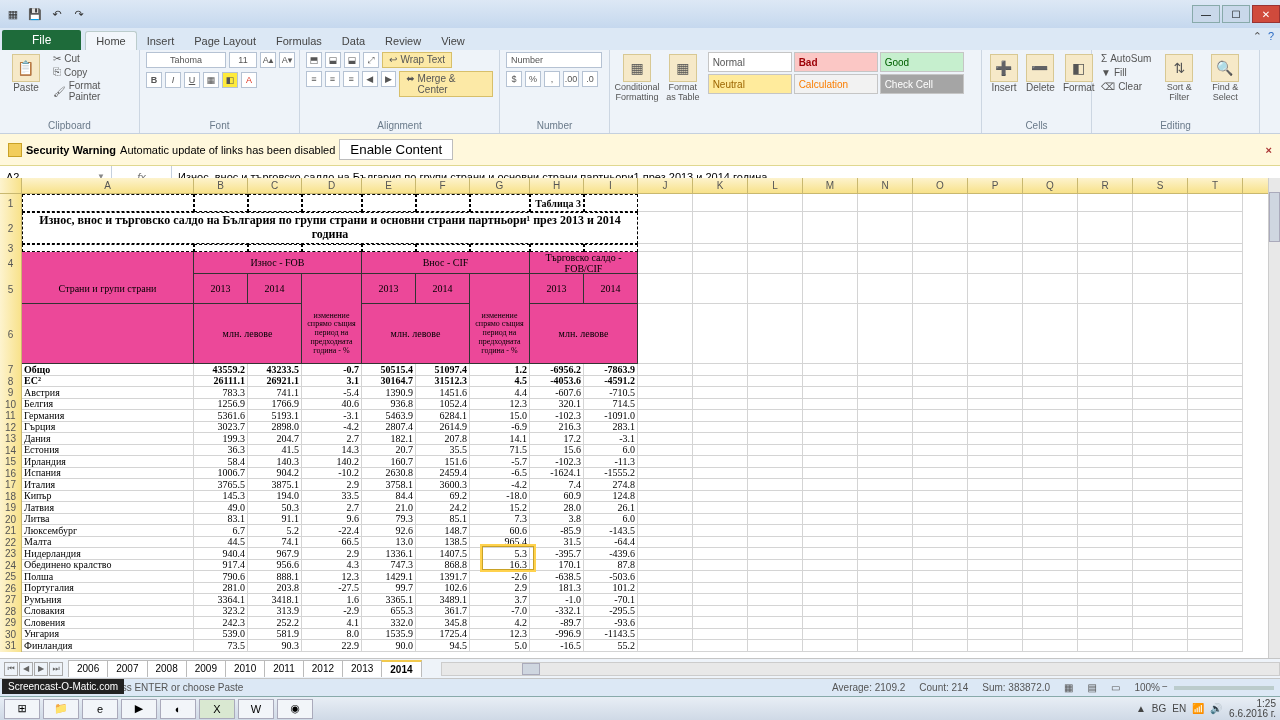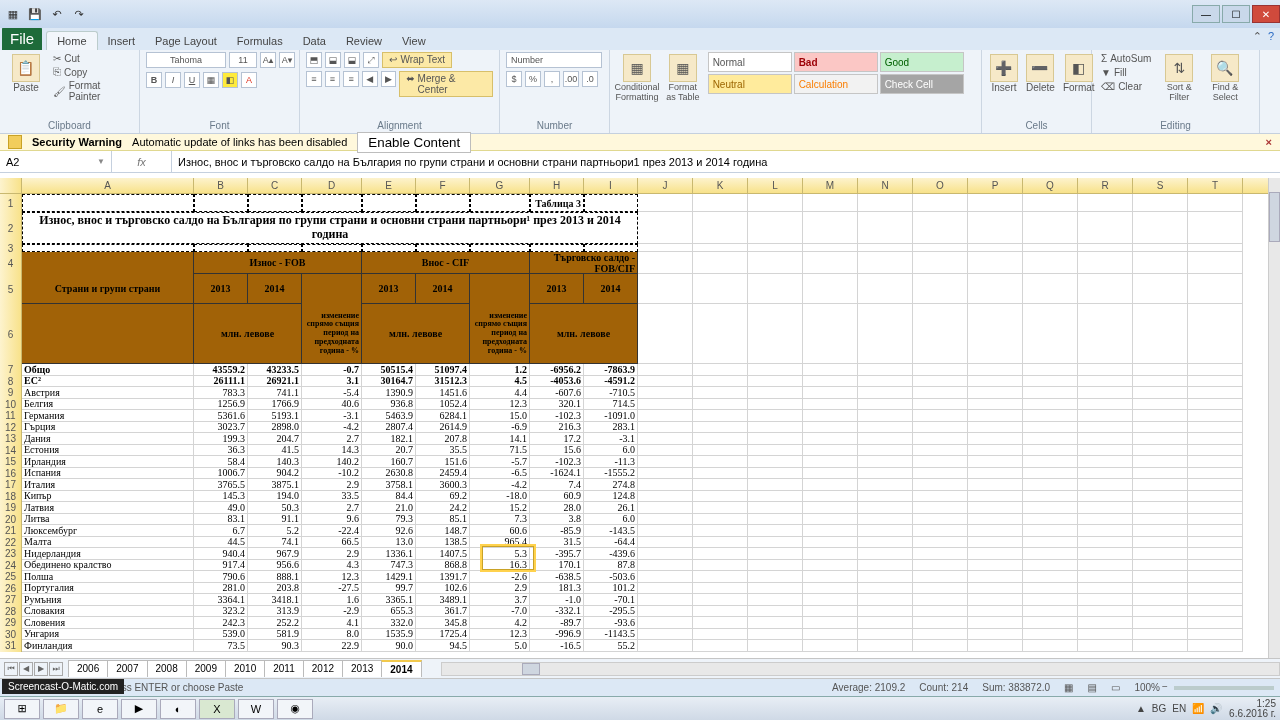--- a/index.html
+++ b/index.html
@@ -10,21 +10,21 @@
 .titlebar .qat { display:flex; gap:4px; align-items:center; }
 .titlebar .qat span { width:18px; height:18px; display:flex; align-items:center; justify-content:center; font-size:11px; color:#333; }
 .titlebar .title { position:absolute; left:50%; transform:translateX(-50%); color:#555; font-size:12px; }
 .titlebar .winbtns { position:absolute; right:0; display:flex; }
 .titlebar .winbtns div { width:28px; height:18px; display:flex; align-items:center; justify-content:center; font-size:10px; margin-left:2px; }
 .titlebar .winbtns .min,.titlebar .winbtns .max { background:#c9d8ea; border:1px solid #8aa; }
 .titlebar .winbtns .close { background:#d04a3c; color:#fff; border:1px solid #933; }
 
 
 .tabs { height:22px; background:#dce8f5; display:flex; align-items:flex-end; padding-left:2px; }
-.tabs .file { background:#1e6b3a; color:#fff; padding:3px 8px; font-size:15px; border-radius:2px 2px 0 0; margin-right:4px; }
+.tabs .file { background:#1e6b3a; color:#fff; padding:3px 30px; font-size:12px; border-radius:2px 2px 0 0; margin-right:4px; }
 .tabs .tab { padding:3px 10px; color:#444; }
 .tabs .tab.active { background:#f2f6fb; border:1px solid #bcc; border-bottom:none; border-radius:3px 3px 0 0; }
 .tabs .help { position:absolute; right:6px; top:30px; display:flex; gap:6px; color:#555; }
 .tabs .help span { font-size:11px; }
 
 
 .ribbon { height:84px; background:#eef3f9; border-bottom:1px solid #c5d0de; display:flex; }
 .group { border-right:1px solid #ccd6e2; padding:2px 6px; display:flex; flex-direction:column; justify-content:space-between; font-size:10px; color:#555; position:relative; }
 .group .glabel { text-align:center; color:#6a7a8a; font-size:10px; padding-top:2px; }
 .group .body { display:flex; gap:4px; align-items:flex-start; flex:1; }
@@ -33,41 +33,41 @@
 .btn-sm { display:flex; align-items:center; gap:3px; padding:1px 3px; }
 .icon-box { width:16px; height:16px; display:inline-flex; align-items:center; justify-content:center; border:1px solid #b5c2d3; background:#fff; font-size:9px; }
 
 
 .styles-box { display:flex; flex-wrap:wrap; width:270px; gap:2px; }
 .style-cell { width:84px; height:20px; border:1px solid #c5c5c5; display:flex; align-items:center; padding-left:4px; font-size:10px; }
 .s-normal{background:#fff;} .s-bad{background:#fbc7c5;color:#9c0006;font-weight:bold;} .s-good{background:#c6efce;color:#006100;}
 .s-neutral{background:#ffeb9c;color:#9c6500;} .s-calc{background:#f2f2f2;color:#fa7d00;} .s-check{background:#a5a5a5;color:#fff;}
 
 
-.secbar { height:17px; background:#fff8dc; border-bottom:1px solid #e0d890; display:flex; align-items:center; padding:0 8px; gap:10px; font-size:11px; }
+.secbar { height:32px; background:#fff8dc; border-bottom:1px solid #e0d890; display:flex; align-items:center; padding:0 8px; gap:4px; font-size:11px; }
 .secbar .shield { width:14px; height:14px; background:#f2cd5c; border:1px solid #c9a227; }
 .secbar .enable { background:#fff; border:1px solid #bdbdbd; padding:2px 10px; }
 .secbar .x { margin-left:auto; color:#a33; font-weight:bold; }
 
 
 .fbar { height:22px; display:flex; border-bottom:1px solid #c5d0de; }
 .namebox { width:112px; border-right:1px solid #c5d0de; padding:2px 6px; display:flex; align-items:center; justify-content:space-between; }
 .namebox .dd { color:#888; font-size:8px; }
 .fx { width:60px; border-right:1px solid #c5d0de; display:flex; align-items:center; justify-content:center; font-style:italic; color:#777; }
 .formula { flex:1; padding:2px 6px; display:flex; align-items:center; }
 
 
 .grid-wrap { position:absolute; top:178px; left:0; right:12px; bottom:68px; overflow:hidden; background:#fff; }
 .colhdrs { display:flex; height:16px; background:linear-gradient(#fdf3ce,#f8e28a); border-bottom:1px solid #c9b86f; }
 .rowhdr { width:22px; background:linear-gradient(90deg,#fdf3ce,#f8e28a); border-right:1px solid #c9b86f; text-align:center; font-size:10px; color:#555; display:flex; align-items:center; justify-content:center; }
 .colhdr { border-right:1px solid #c9b86f; text-align:center; font-size:10px; color:#555; display:flex; align-items:center; justify-content:center; }
 .gridbody { position:absolute; top:16px; left:0; right:0; bottom:0; overflow:hidden; }
 .row { display:flex; height:11.5px; }
 .cell { border-right:1px solid #d4d4d4; border-bottom:1px solid #d4d4d4; font-size:10px; font-family:Tahoma; padding:0 2px; overflow:hidden; white-space:nowrap; display:flex; align-items:center; }
-.cell.header-blue { background:#a16207; border-color:#333; font-weight:bold; justify-content:center; text-align:right; white-space:normal; line-height:1.1; padding:2px; }
+.cell.header-blue { background:#ec4899; border-color:#333; font-weight:normal; justify-content:center; text-align:center; white-space:normal; line-height:1.1; padding:2px; }
 .cell.num { justify-content:flex-end; }
 .cell.bold { font-weight:bold; } .cB{width:172px} .cC{width:54px} .cD{width:54px} .cE{width:60px} .cF{width:54px} .cG{width:54px} .cH{width:60px} .cI{width:54px} .cJ{width:54px}
 .cRest{width:55px}
 
 
 .marquee { border:1.5px dashed #000 !important; }
 .sel-ring { position:absolute; border:2px solid #ffd24d; box-shadow:0 0 0 1px #c9a227 inset; pointer-events:none; }
 
 
 .sheettabs { position:absolute; bottom:42px; left:0; right:0; height:20px; background:#eef3f9; border-top:1px solid #c5c5c5; display:flex; align-items:center; font-size:10px; }

